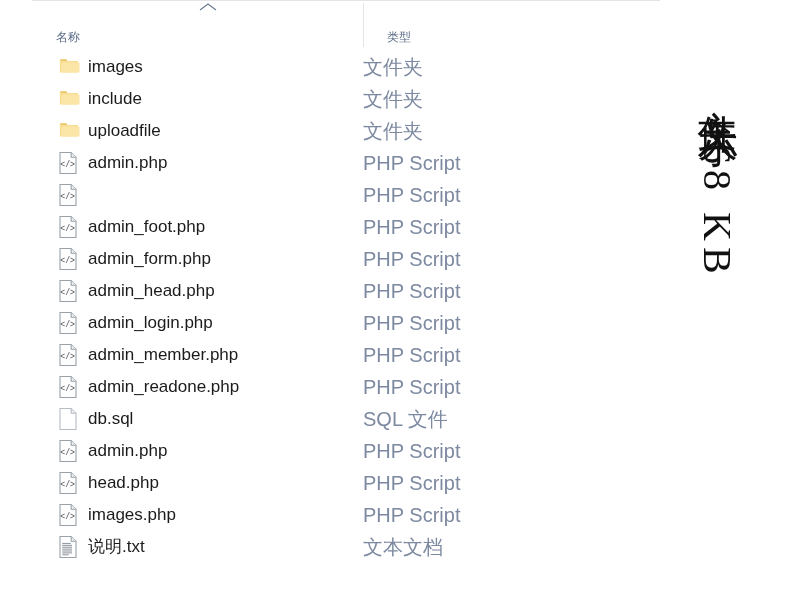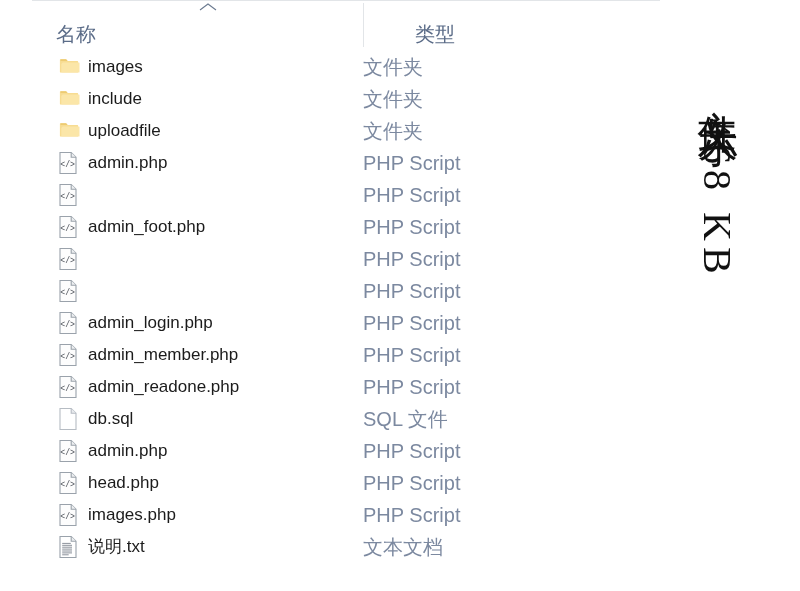--- a/index.html
+++ b/index.html
@@ -47,28 +47,28 @@
     color: #6b7a90;
     font-size: 13px;
     line-height: 10px;
     text-align: center;
     overflow: hidden;
   }
   .sort-chevron svg { display: block; }
 
   .col-head {
     position: absolute;
-    top: 20px;
-    font-size: 20px;
+    top: 28px;
+    font-size: 12px;
     color: #5b6c88;
     white-space: nowrap;
     font-family: "Liberation Sans", "DejaVu Sans", sans-serif;
   }
   .col-head.name { left: 24px; }
-  .col-head.type { left: 355px; margin-left: 28px; }
+  .col-head.type { left: 355px; }
 
   
   .rows {
     position: absolute;
     left: 0;
     top: 52px;
     width: 800px;
   }
   .row {
     position: relative;
@@ -202,30 +202,32 @@
         <span class="row-type">PHP Script</span>
       </div>
       <div class="row">
         <span class="row-icon">
           <svg width="20" height="24" viewBox="0 0 20 24" aria-hidden="true">
             <path d="M2 1.5 h11.2 L18 6.2 V22.5 H2 Z" fill="#fdfdfd" stroke="#9aa2ab" stroke-width="1.1"></path>
             <path d="M13.2 1.5 V6.2 H18" fill="#eceef0" stroke="#9aa2ab" stroke-width="1.1"></path>
             <text x="9.6" y="15.6" font-size="8.2" fill="#4a4f57" text-anchor="middle" font-family="Liberation Mono, DejaVu Sans Mono, monospace">&lt;/&gt;</text>
           </svg>
         </span>
-        <span class="row-type">PHP Script</span>
-      </div>
-      <div class="row">
-        <span class="row-icon">
-          <svg width="20" height="24" viewBox="0 0 20 24" aria-hidden="true">
-            <path d="M2 1.5 h11.2 L18 6.2 V22.5 H2 Z" fill="#fdfdfd" stroke="#9aa2ab" stroke-width="1.1"></path>
-            <path d="M13.2 1.5 V6.2 H18" fill="#eceef0" stroke="#9aa2ab" stroke-width="1.1"></path>
-            <text x="9.6" y="15.6" font-size="8.2" fill="#4a4f57" text-anchor="middle" font-family="Liberation Mono, DejaVu Sans Mono, monospace">&lt;/&gt;</text>
-          </svg>
-        </span>
+        <span class="row-name">admin_form.php</span>
+        <span class="row-type">PHP Script</span>
+      </div>
+      <div class="row">
+        <span class="row-icon">
+          <svg width="20" height="24" viewBox="0 0 20 24" aria-hidden="true">
+            <path d="M2 1.5 h11.2 L18 6.2 V22.5 H2 Z" fill="#fdfdfd" stroke="#9aa2ab" stroke-width="1.1"></path>
+            <path d="M13.2 1.5 V6.2 H18" fill="#eceef0" stroke="#9aa2ab" stroke-width="1.1"></path>
+            <text x="9.6" y="15.6" font-size="8.2" fill="#4a4f57" text-anchor="middle" font-family="Liberation Mono, DejaVu Sans Mono, monospace">&lt;/&gt;</text>
+          </svg>
+        </span>
+        <span class="row-name">admin_head.php</span>
         <span class="row-type">PHP Script</span>
       </div>
       <div class="row">
         <span class="row-icon">
           <svg width="20" height="24" viewBox="0 0 20 24" aria-hidden="true">
             <path d="M2 1.5 h11.2 L18 6.2 V22.5 H2 Z" fill="#fdfdfd" stroke="#9aa2ab" stroke-width="1.1"></path>
             <path d="M13.2 1.5 V6.2 H18" fill="#eceef0" stroke="#9aa2ab" stroke-width="1.1"></path>
             <text x="9.6" y="15.6" font-size="8.2" fill="#4a4f57" text-anchor="middle" font-family="Liberation Mono, DejaVu Sans Mono, monospace">&lt;/&gt;</text>
           </svg>
         </span>

